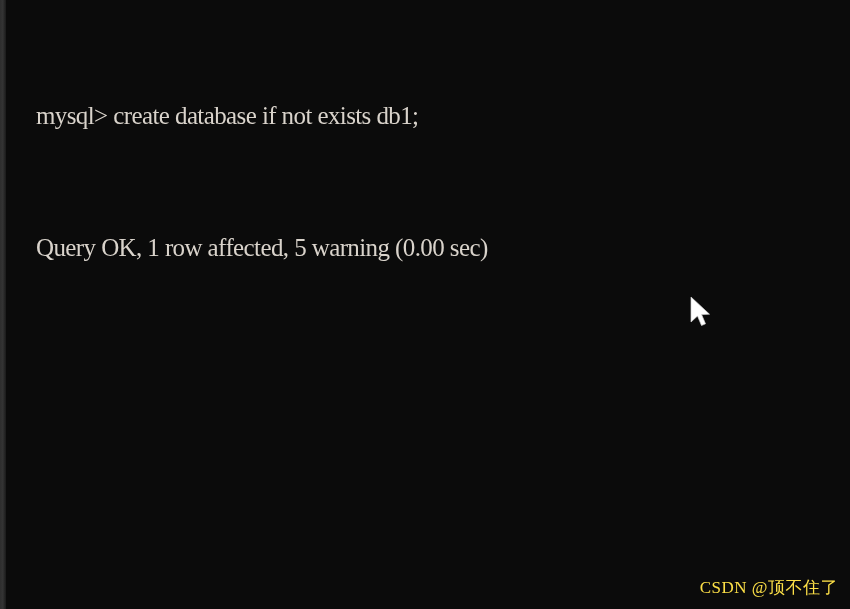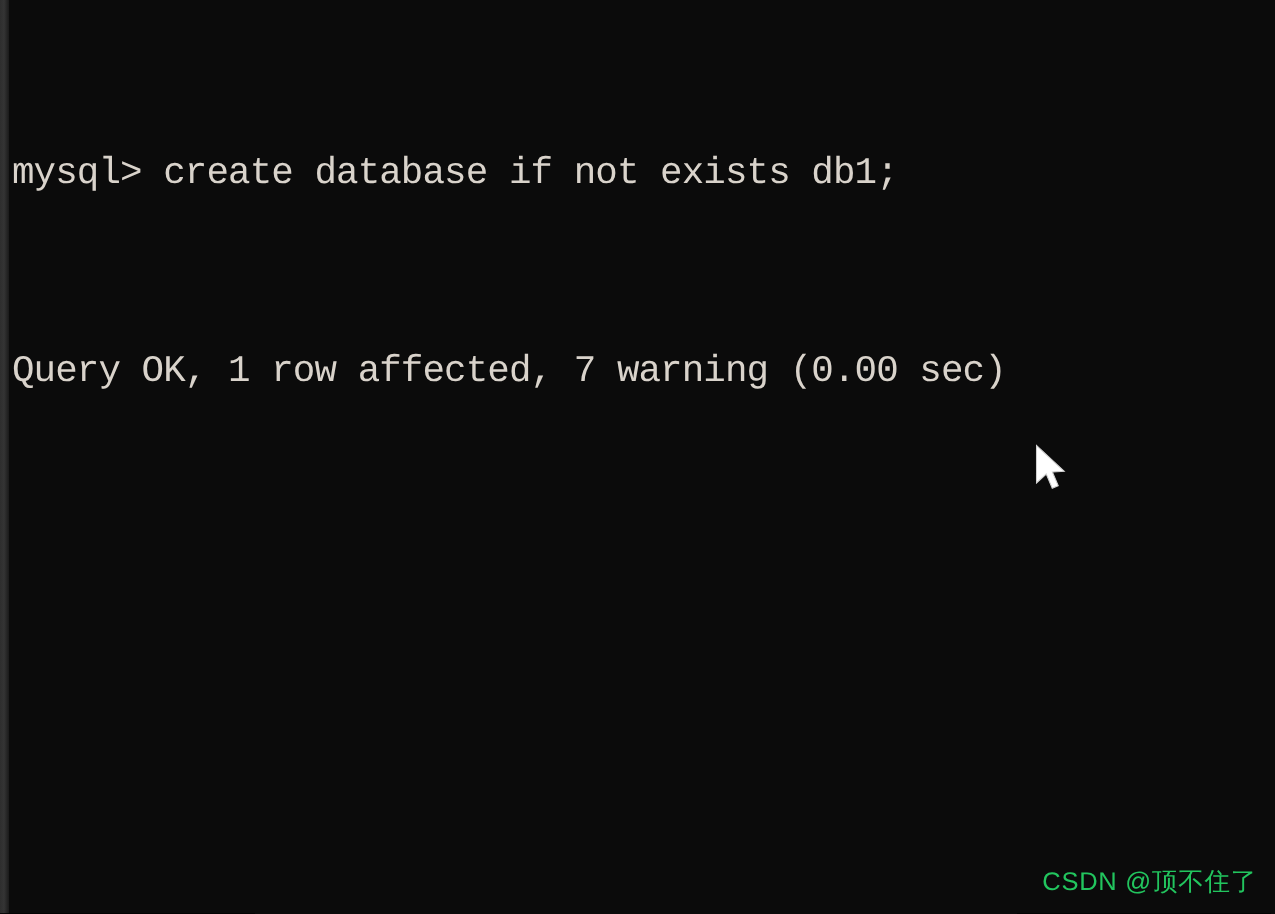--- a/index.html
+++ b/index.html
@@ -38,61 +38,62 @@
     font-size: 25px;
     line-height: 33px;
     letter-spacing: 0px;
     white-space: pre;
   }
 
   .line {
     height: 33px;
     display: block;
     white-space: pre;
-    font-family: Liberation Mono, monospace;
+    font-family: Liberation Serif, serif;
     font-size: 25px;
     letter-spacing: -0.6px;
+    margin-left: 28px;
   }
 
   .line.blank { color: transparent; }
 
   
   #cursor {
     position: absolute;
     left: 690px;
     top: 296px;
     width: 22px;
     height: 34px;
     pointer-events: none;
   }
 
   
   #watermark {
     position: absolute;
     right: 12px;
     bottom: 10px;
-    color: #22c55e;
-    font-family: Liberation Sans, sans-serif;
+    color: #fde047;
+    font-family: Liberation Serif, serif;
     font-size: 17px;
     letter-spacing: 0.5px;
     white-space: nowrap;
   }
 </style>
 </head>
 <body>
 
 <div id="screen">
 
   <div id="left-edge"></div>
 
   <div id="term">
 
     <div class="line">mysql&gt; create database if not exists db1;</div>
 
-    <div class="line">Query OK, 1 row affected, 7 warning (0.00 sec)</div>
+    <div class="line">Query OK, 1 row affected, 5 warning (0.00 sec)</div>
 
     <div class="line blank">&nbsp;</div>
 
 
     
 
     
 
     
 

